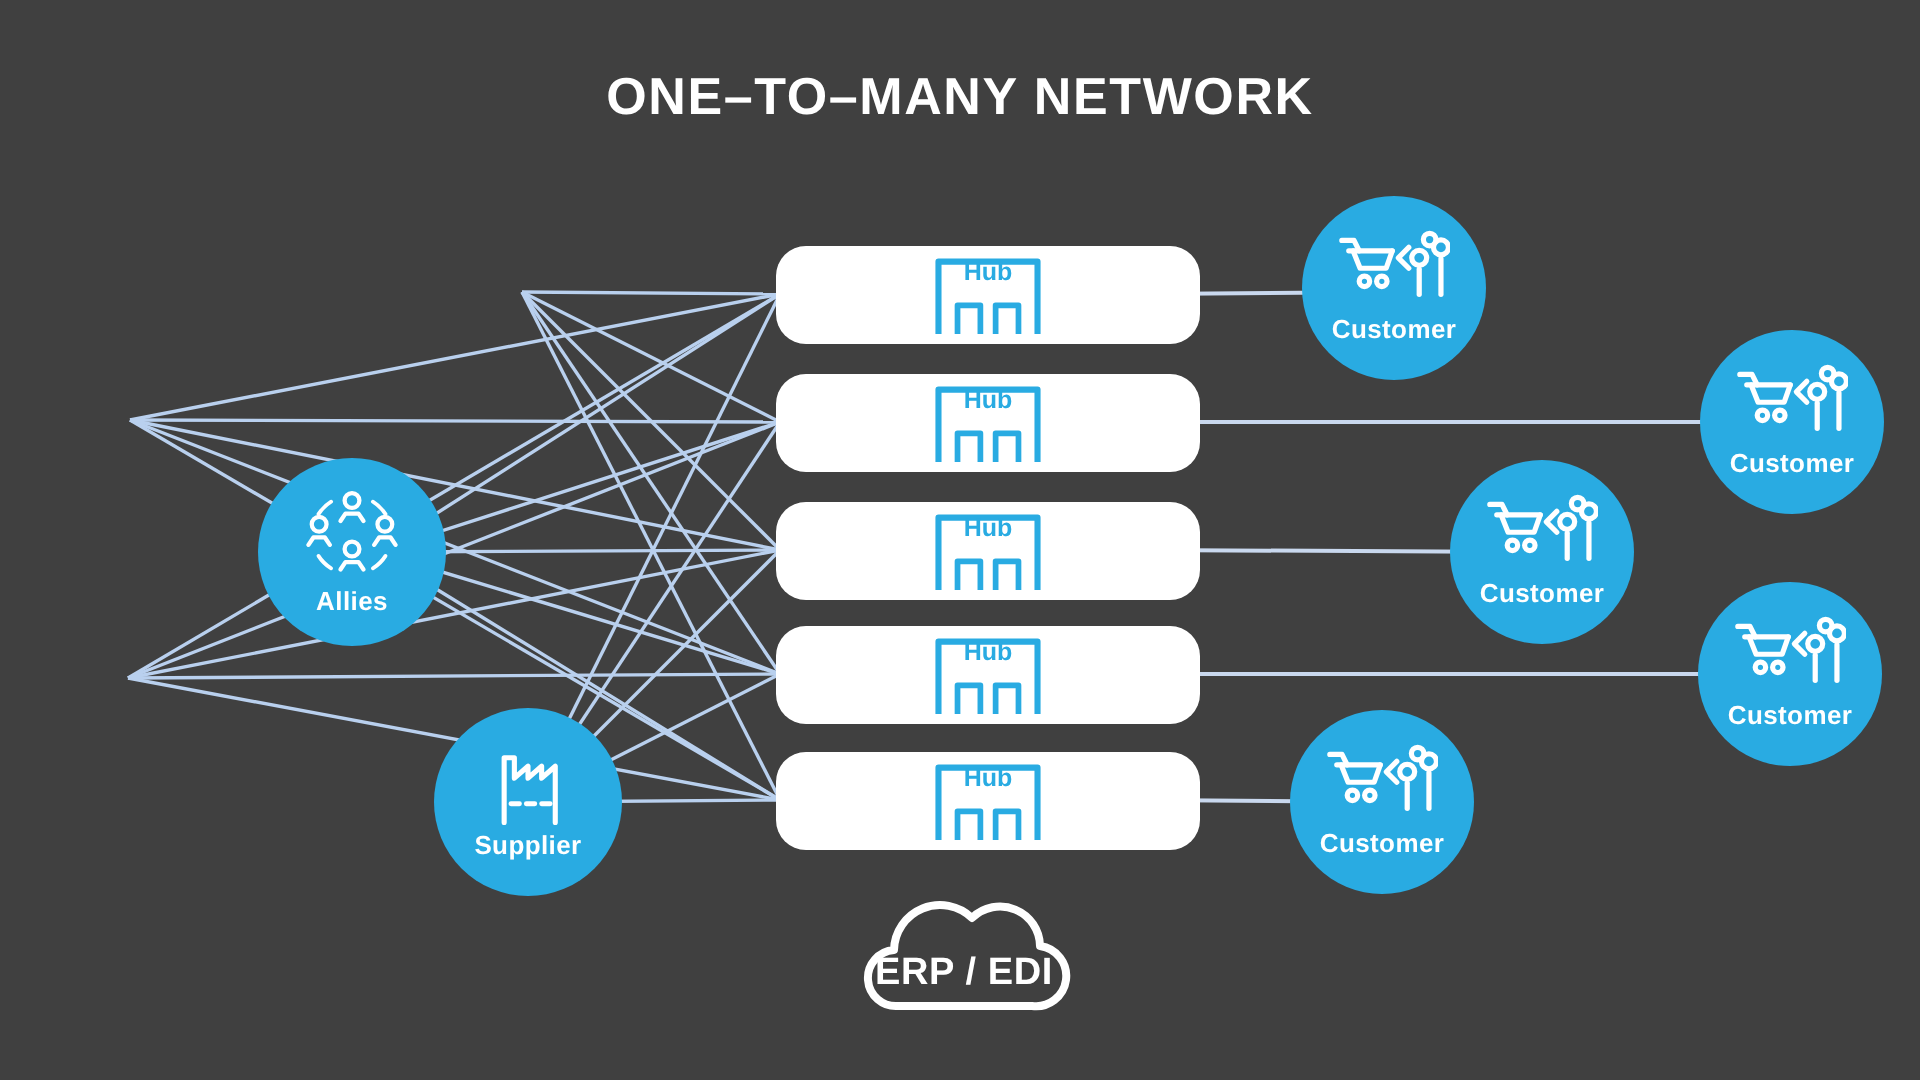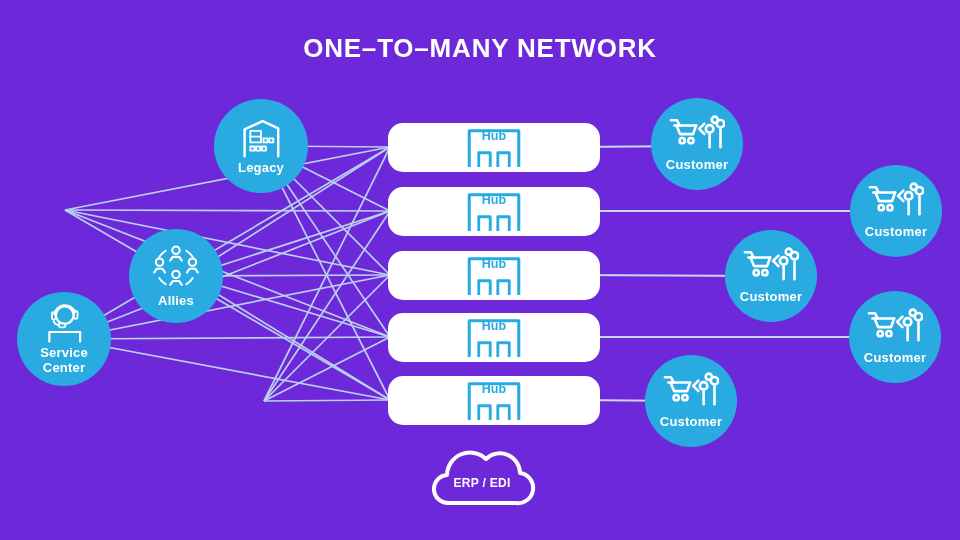--- a/index.html
+++ b/index.html
@@ -1,18 +1,18 @@
 <!DOCTYPE html>
 <html><head>
 <meta charset="utf-8">
 <style>
   html,body{margin:0;padding:0;background:#0e1440;}
   .stage{
     position:relative;width:960px;height:540px;overflow:hidden;
-    background:#6d28d9;
+    background:#404040;
     font-family:"Liberation Sans", sans-serif;
   }
   .title{
     position:absolute;top:33px;left:0;width:960px;text-align:center;
     color:#ffffff;font-size:26px;font-weight:700;letter-spacing:0.8px;
   }
   .wires{position:absolute;left:0;top:0;z-index:1;}
   .node{
     position:absolute;z-index:2;border-radius:50%;background:#29abe2;
     display:flex;flex-direction:column;align-items:center;justify-content:center;
@@ -28,21 +28,21 @@
   }
   .hub svg{position:absolute;left:50%;top:4px;transform:translateX(-50%);}
   .hub .hub-label{
     position:absolute;top:6px;left:0;right:0;text-align:center;
     color:#29abe2;font-size:12.5px;font-weight:700;
   }
   .cloud{position:absolute;z-index:2;left:427px;top:437px;width:110px;height:78px;}
   .cloud svg{position:absolute;left:0;top:0;}
   .cloud .cloud-label{
     position:absolute;left:0;right:0;top:39px;text-align:center;
-    color:#ffffff;font-size:12px;font-weight:700;letter-spacing:.3px;
+    color:#ffffff;font-size:19px;font-weight:700;letter-spacing:.3px;
   }
 </style>
 </head>
 <body>
 
 <div class="stage">
 
   <div class="title">ONE–TO–MANY NETWORK</div>
 
   <svg class="wires" width="960" height="540">
@@ -82,65 +82,49 @@
 
       <line x1="574" y1="147" x2="697" y2="146"></line>
       <line x1="574" y1="211" x2="896" y2="211"></line>
       <line x1="574" y1="275" x2="771" y2="276"></line>
       <line x1="574" y1="337" x2="895" y2="337"></line>
       <line x1="574" y1="400" x2="691" y2="401"></line>
     </g>
   </svg>
 
 
-  <div class="node left-node" style="left:214px;top:99px;">
-    <svg width="46" height="41" viewBox="0 0 56 50" fill="none" stroke="#ffffff" stroke-linecap="round" stroke-linejoin="round">
-      <path d="M8 48 V15 L30 5 L49 14 V48" stroke-width="3"></path>
-      <rect x="15" y="17" width="13" height="14" stroke-width="2.2"></rect>
-      <path d="M15 24 H28" stroke-width="2.2"></path>
-      <rect x="31" y="26" width="5" height="5" stroke-width="2.2"></rect>
-      <rect x="38" y="26" width="5" height="5" stroke-width="2.2"></rect>
-      <rect x="15" y="36" width="5" height="5" stroke-width="2.2"></rect>
-      <rect x="22" y="36" width="5" height="5" stroke-width="2.2"></rect>
-      <rect x="29" y="36" width="5" height="5" stroke-width="2.2"></rect>
-    </svg>
-    <div class="label">Legacy</div>
-  </div>
 
   <div class="node left-node" style="left:129px;top:229px;">
     <svg width="46" height="47" viewBox="0 0 56 57" fill="none" stroke="#ffffff" stroke-width="2.6" stroke-linecap="round" stroke-linejoin="round">
       <circle cx="28" cy="7.5" r="4.5"></circle>
       <path d="M21 20 L24 15.5 H32 L35 20"></path>
       <circle cx="8" cy="22" r="4.5"></circle>
       <path d="M1.5 34.5 L4.5 30 H11.5 L14.5 34.5"></path>
       <circle cx="48" cy="22" r="4.5"></circle>
       <path d="M41.5 34.5 L44.5 30 H51.5 L54.5 34.5"></path>
       <circle cx="28" cy="37" r="4.5"></circle>
       <path d="M21 49.5 L24 45 H32 L35 49.5"></path>
       <path d="M15.3 8.2 A24 24 0 0 0 7.6 15.8" stroke-width="2.3"></path>
       <path d="M40.7 8.2 A24 24 0 0 1 48.4 15.8" stroke-width="2.3"></path>
       <path d="M7.6 41.2 A24 24 0 0 0 15.3 48.8" stroke-width="2.3"></path>
       <path d="M48.4 41.2 A24 24 0 0 1 40.7 48.8" stroke-width="2.3"></path>
     </svg>
     <div class="label">Allies</div>
   </div>
 
-  <div class="node left-node" style="left:17px;top:292px;">
-    <svg width="44" height="41" viewBox="0 0 60 56" fill="none" stroke="#ffffff" stroke-linecap="round" stroke-linejoin="round">
-      <circle cx="31" cy="18" r="12" stroke-width="3"></circle>
-      <path d="M17 17 A14.5 14.5 0 0 1 45 14" stroke-width="3"></path>
-      <rect x="43.5" y="12" width="5" height="11" rx="2.2" stroke-width="2.4"></rect>
-      <rect x="13.5" y="14" width="5" height="10" rx="2.2" stroke-width="2.4"></rect>
-      <path d="M16 26 Q17 31 23 31.5" stroke-width="2.4"></path>
-      <rect x="23" y="29" width="9" height="5.5" rx="2.7" stroke-width="2.4"></rect>
-      <path d="M10 54 V41 H52 V54" stroke-width="3"></path>
-    </svg>
-    <div class="label">Service Center</div>
-  </div>
-
+
+  <div class="node left-node" style="left:217px;top:354px;">
+    <svg width="46" height="41" viewBox="0 0 54 48" fill="none" stroke="#ffffff" stroke-linecap="round" stroke-linejoin="round">
+      <path d="M13 46 V8 H19 V20 L27 13 V20 L35 13 V20 L43 13 V20 L43 46" stroke-width="3"></path>
+      <path d="M17 35 H22" stroke-width="2.8"></path>
+      <path d="M26 35 H31" stroke-width="2.8"></path>
+      <path d="M35 35 H40" stroke-width="2.8"></path>
+    </svg>
+    <div class="label">Supplier</div>
+  </div>
 
   <div class="hub" style="top:123px;">
     <svg width="62" height="40" viewBox="0 0 64 42" fill="none" stroke="#29abe2" stroke-linecap="round" stroke-linejoin="round">
       <path d="M6 42 V4 H58 V42" stroke-width="3.2"></path>
       <path d="M16 42 V27 H28 V42" stroke-width="3"></path>
       <path d="M36 42 V27 H48 V42" stroke-width="3"></path>
     </svg>
     <div class="hub-label">Hub</div>
   </div>
   <div class="hub" style="top:187px;">

